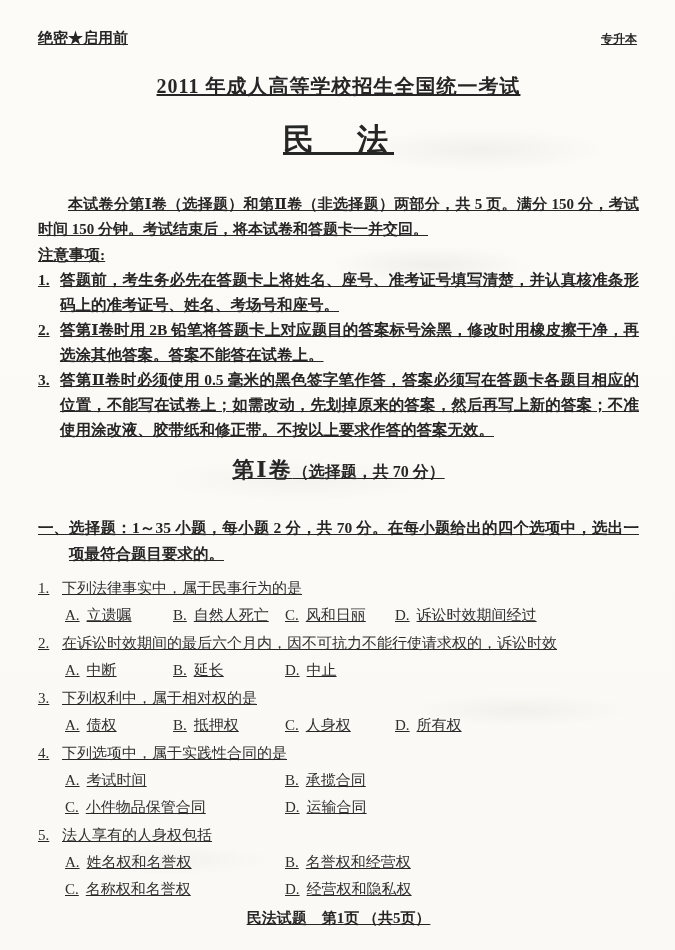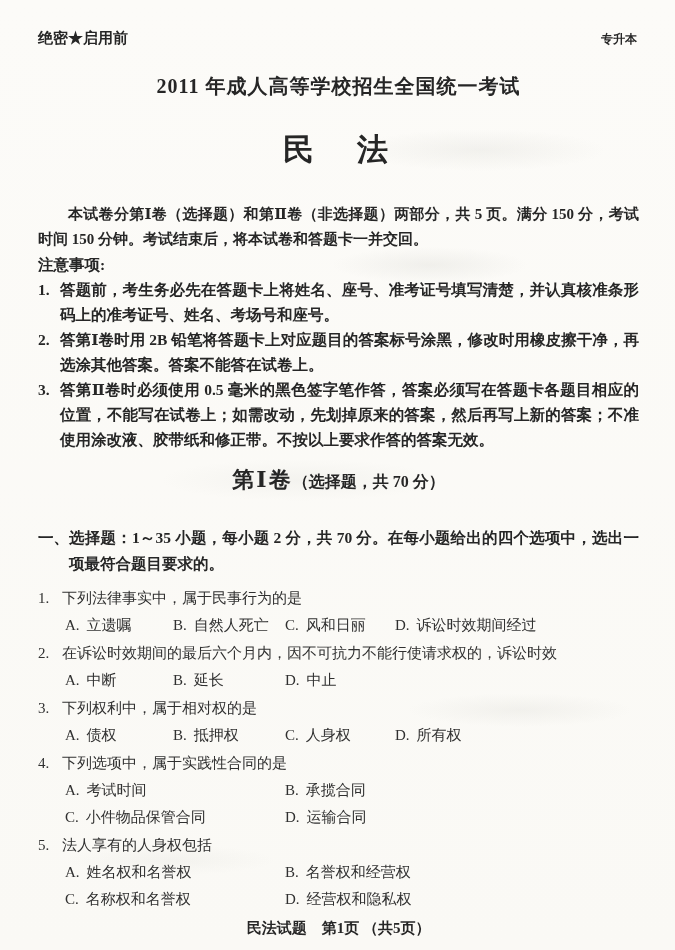--- a/index.html
+++ b/index.html
@@ -17,40 +17,41 @@
     height: 950px;
     box-sizing: border-box;
     padding: 28px 36px 16px 38px;
     background-image:
       radial-gradient(ellipse 140px 26px at 430px 265px, rgba(180,180,172,0.16), transparent 70%),
       radial-gradient(ellipse 180px 30px at 480px 150px, rgba(180,180,172,0.14), transparent 70%),
       radial-gradient(ellipse 160px 24px at 520px 710px, rgba(180,180,172,0.13), transparent 70%),
       radial-gradient(ellipse 200px 30px at 300px 480px, rgba(180,180,172,0.10), transparent 70%),
       radial-gradient(ellipse 150px 22px at 170px 860px, rgba(180,180,172,0.10), transparent 70%),
       linear-gradient(180deg, #fcfbf8 0%, #faf9f5 100%);
+    text-decoration: underline;
   }
   .header-row {
     display: flex;
     justify-content: space-between;
     align-items: baseline;
     font-weight: bold;
     font-size: 15px;
     line-height: 21px;
   }
   .level { font-size: 12px; padding-right: 2px; text-align: center; }
   .exam-title {
     margin-top: 22px;
     text-align: center;
     font-size: 20px;
     font-weight: bold;
     line-height: 28px;
     letter-spacing: 1px;
   }
   .subject-title {
-    margin-top: 30px;
+    margin-top: 20px;
     text-align: center;
     font-size: 31px;
     font-weight: bold;
     line-height: 40px;
     letter-spacing: 6px;
   }
   .intro {
     margin: 32px 0 0 0;
     text-indent: 2em;
     font-size: 15px;

